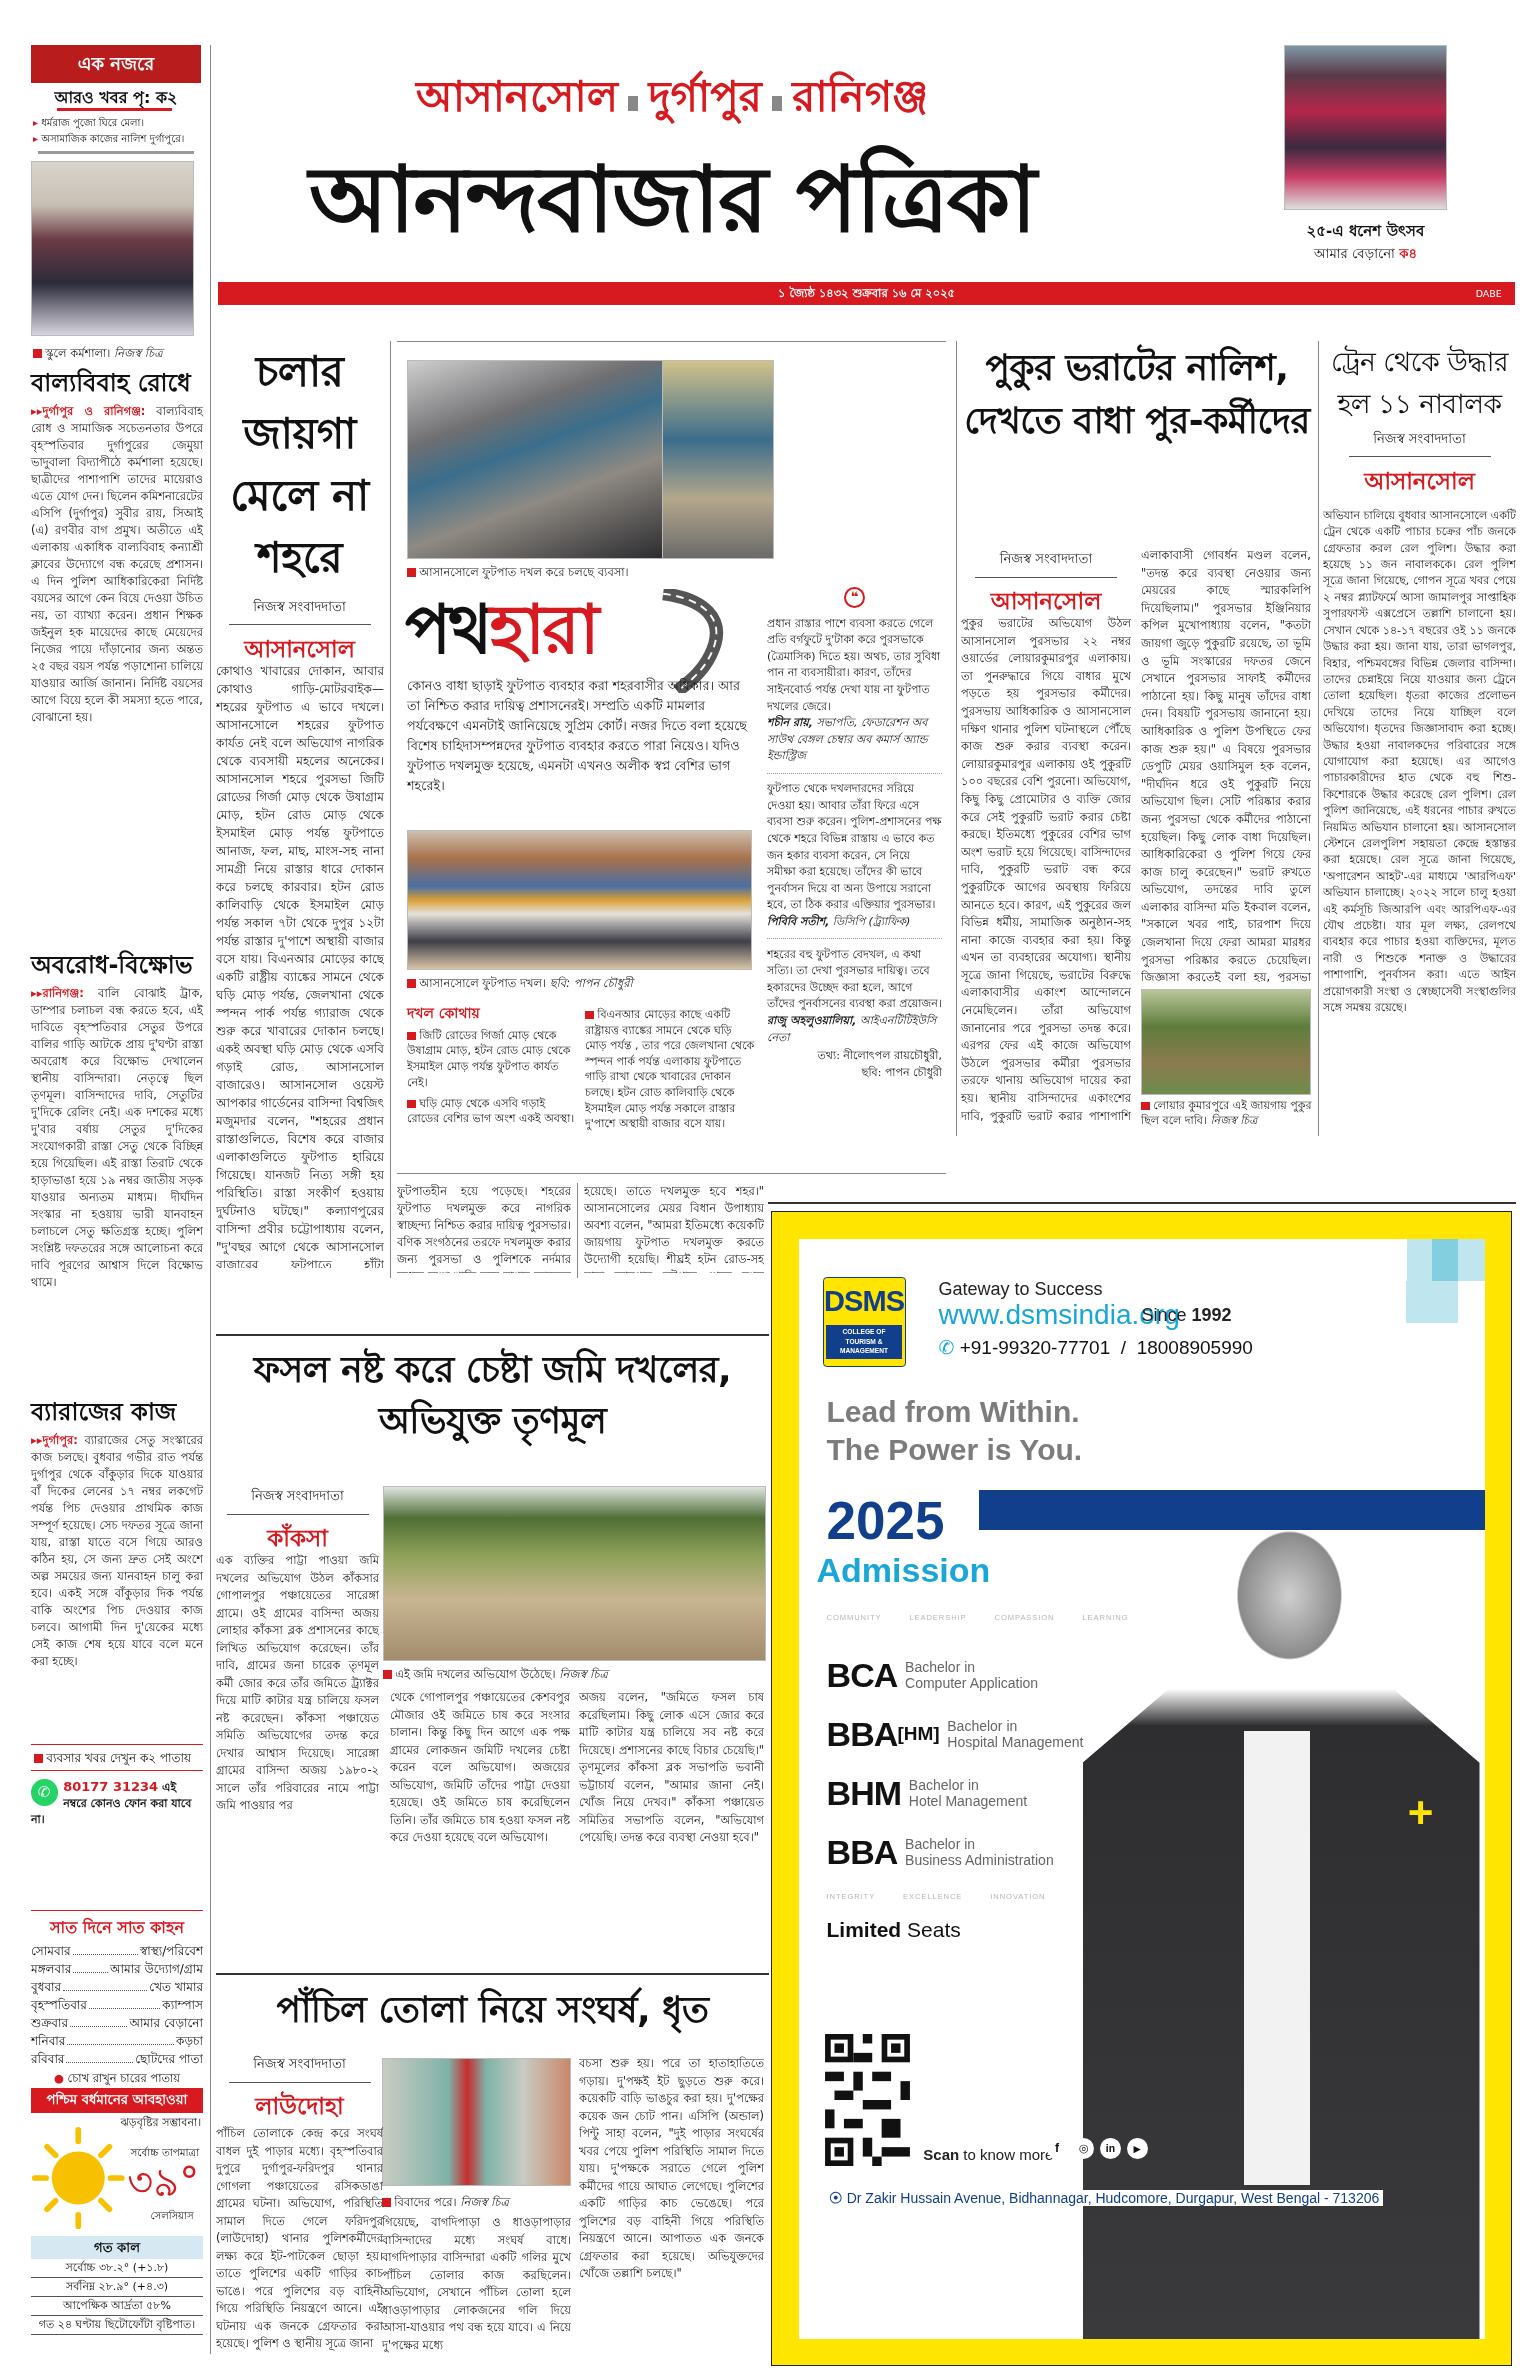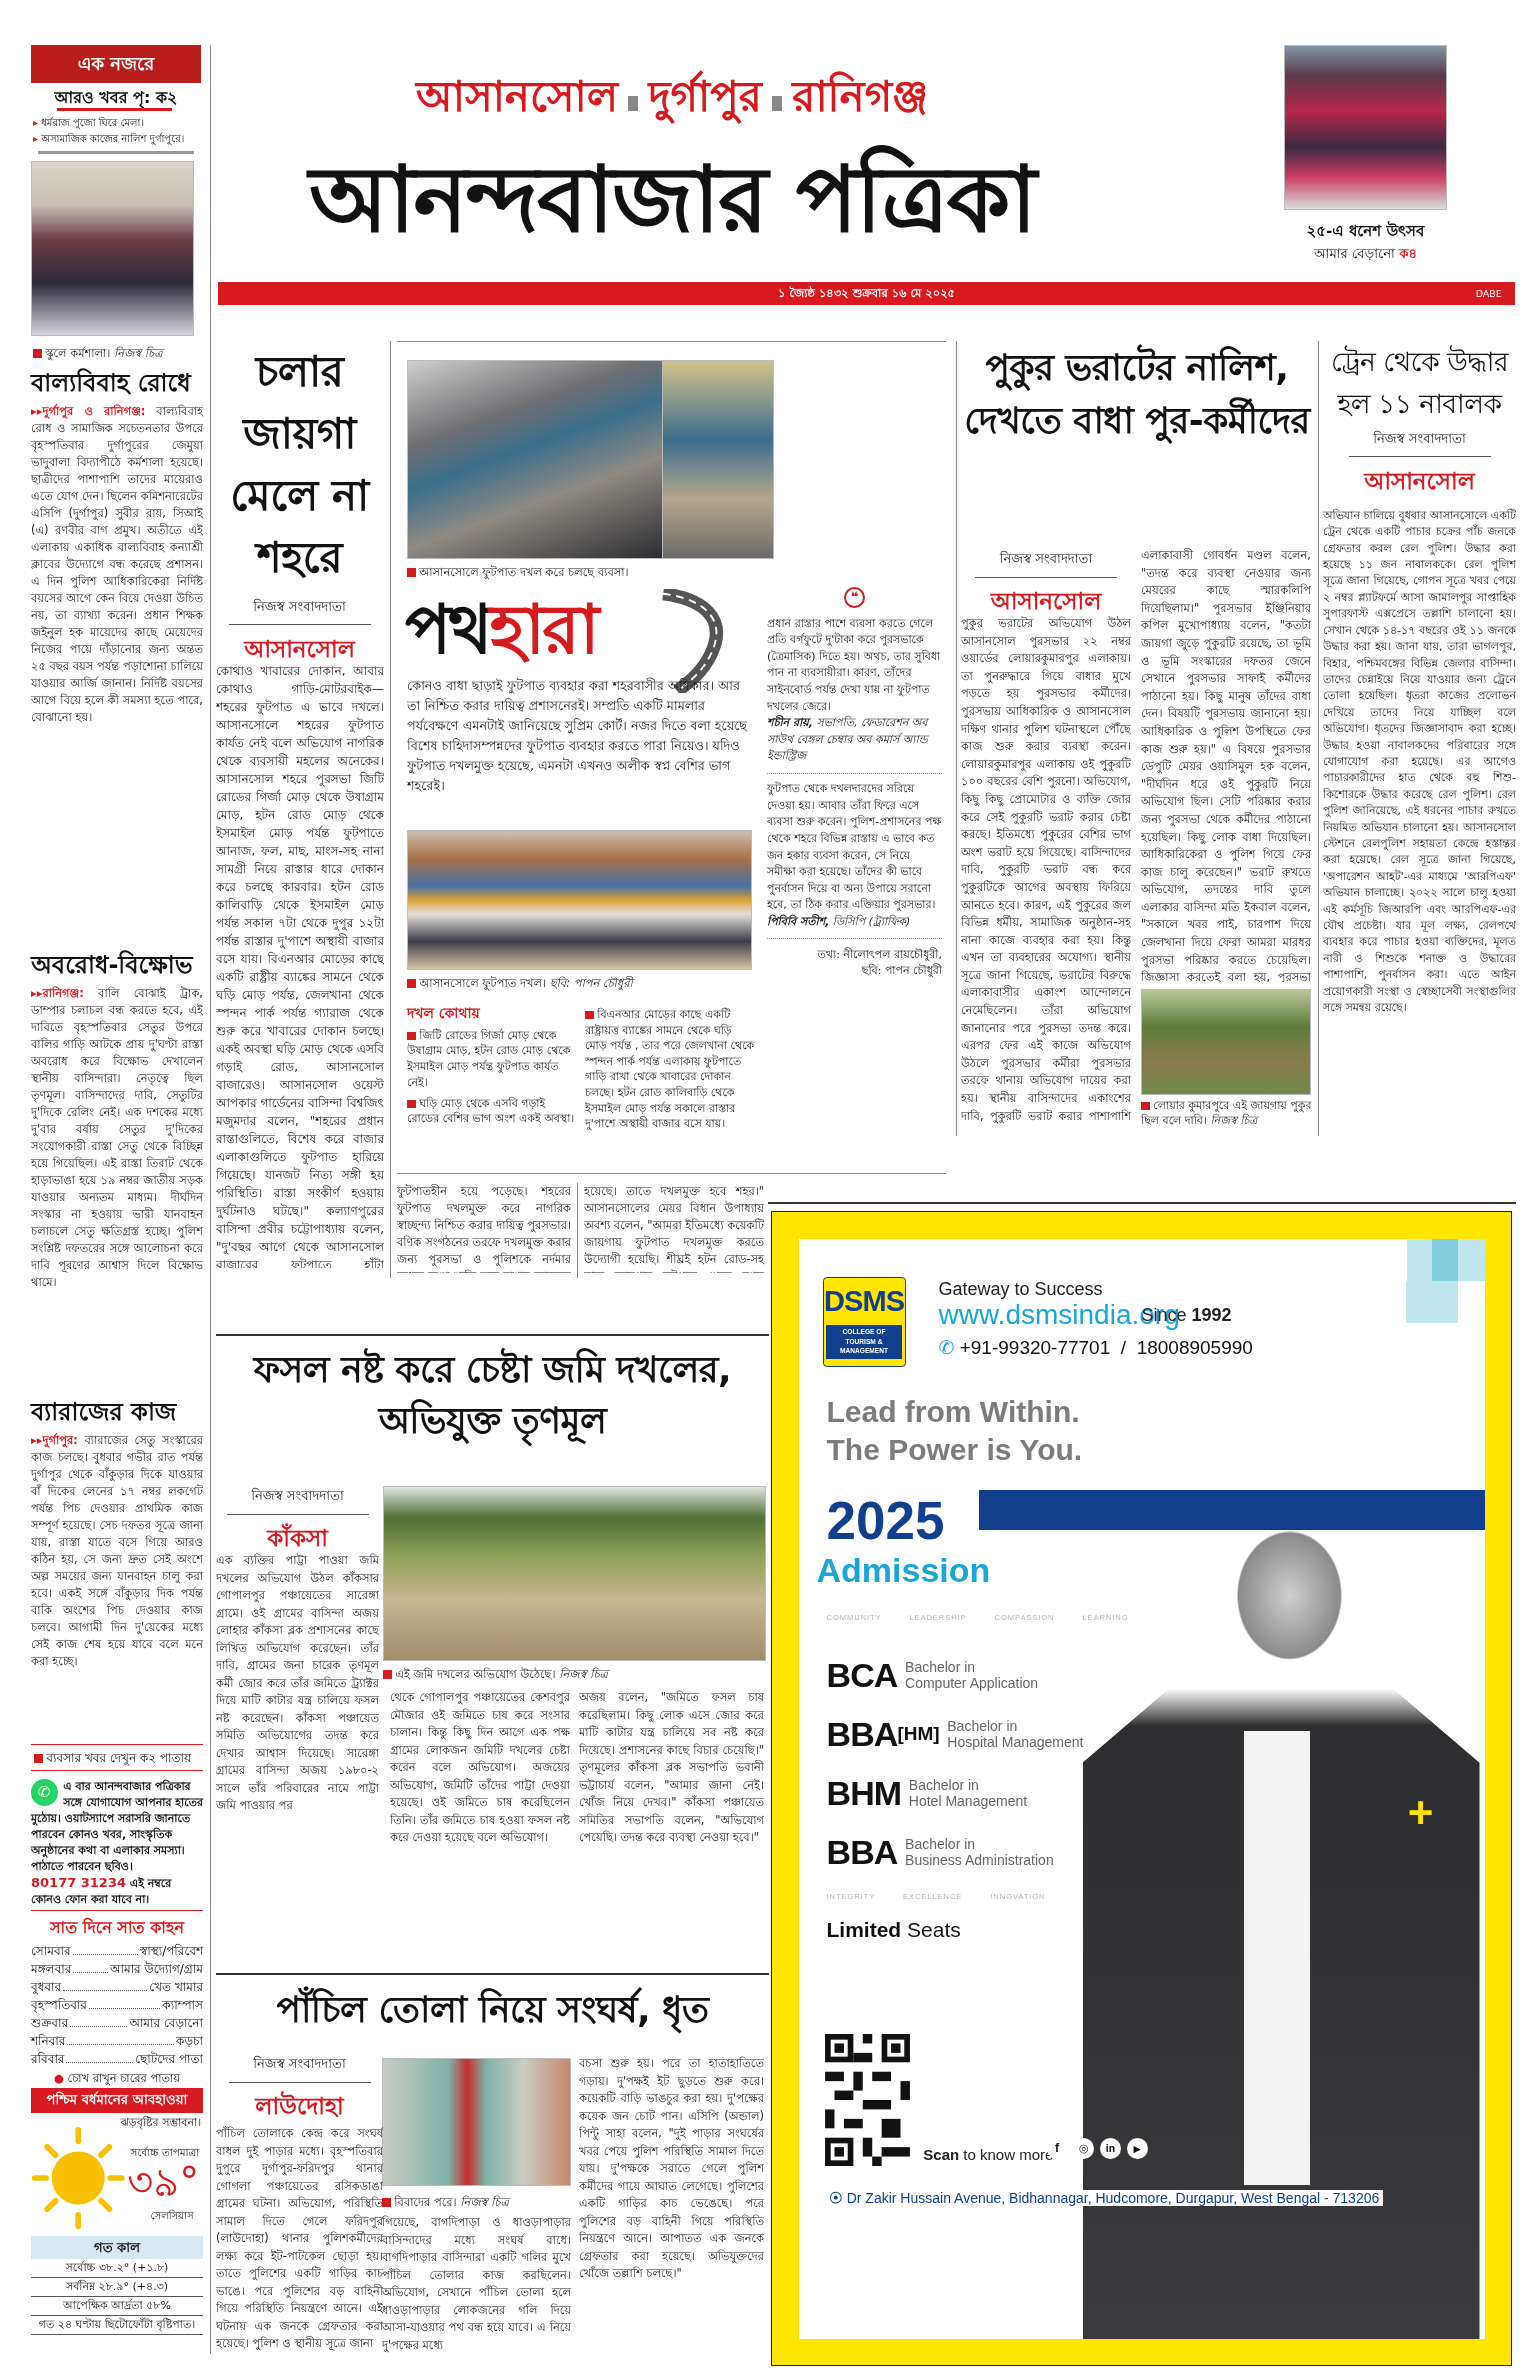--- a/index.html
+++ b/index.html
@@ -58,21 +58,20 @@
   <div style="font-size:24px;font-weight:bold;line-height:32px;">ব্যারাজের কাজ</div>
   <div class="txt" style="font-size:11.4px;line-height:17px;margin-top:3.8px;"><span class="kicker"><span>▸▸</span><span>দুর্গাপুর:</span></span> <span>ব্যারাজের সেতু সংস্কারের কাজ চলছে। বুধবার গভীর রাত পর্যন্ত দুর্গাপুর থেকে বাঁকুড়ার দিকে যাওয়ার বাঁ দিকের লেনের ১৭ নম্বর লকগেট পর্যন্ত পিচ দেওয়ার প্রাথমিক কাজ সম্পূর্ণ হয়েছে। সেচ দফতর সূত্রে জানা যায়, রাস্তা যাতে বসে গিয়ে আরও কঠিন হয়, সে জন্য দ্রুত সেই অংশে অল্প সময়ের জন্য যানবাহন চালু করা হবে। একই সঙ্গে বাঁকুড়ার দিক পর্যন্ত বাকি অংশের পিচ দেওয়ার কাজ চলবে। আগামী দিন দু'য়েকের মধ্যে সেই কাজ শেষ হয়ে যাবে বলে মনে করা হচ্ছে।</span></div>
 </div>
 
 <div class="abs redbg" style="left:31px;top:1744px;width:172px;height:0.9px;"></div>
 <div class="abs" style="left:34px;top:1749px;width:172px;font-size:12px;"><span class="cap"><span class="sq"></span></span><span>ব্যবসার খবর দেখুন ক২ পাতায়</span></div>
 <div class="abs redbg" style="left:31px;top:1770px;width:172px;height:0.9px;"></div>
 
 <div class="abs" style="left:31px;top:1779px;width:172px;">
   <div style="float:left;width:26.5px;height:26.5px;border-radius:50%;background:#25d366;margin:0 5.7px 1.9px 0;color:#fff;text-align:center;line-height:26.5px;font-size:15px;">✆</div>
-  <div style="font-size:11px;line-height:16px;font-weight:bold;">এ বার আনন্দবাজার পত্রিকার সঙ্গে যোগাযোগ আপনার হাতের মুঠোয়। ওয়াটস্যাপে সরাসরি জানাতে পারবেন কোনও খবর, সাংস্কৃতিক অনুষ্ঠানের কথা বা এলাকার সমস্যা। পাঠাতে পারবেন ছবিও।</div>
   <div style="font-size:11px;line-height:16px;font-weight:bold;"><span class="red" style="font-size:13px;">80177 31234</span> <span>এই নম্বরে কোনও ফোন করা যাবে না।</span></div>
 </div>
 <div class="abs redbg" style="left:31px;top:1910px;width:172px;height:0.9px;"></div>
 
 <div class="abs" style="left:31px;top:1914px;width:172px;">
   <div class="red" style="text-align:center;font-size:16px;font-weight:bold;line-height:28px;">সাত দিনে সাত কাহন</div>
   <div id="seven-rows">
       <div class="dotrow">
         <span class="l">সোমবার</span>
         <span class="d"></span>
@@ -196,20 +195,21 @@
   <div class="cap" style="margin-top:5.7px;font-size:11px;line-height:15.6px;"><span class="sq"></span><span>ঘড়ি মোড় থেকে এসবি গড়াই রোডের বেশির ভাগ অংশ একই অবস্থা।</span></div>
 </div>
 <div class="abs cap" style="left:585px;top:1007px;width:170px;font-size:11px;line-height:15.6px;"><span class="sq"></span><span>বিএনআর মোড়ের কাছে একটি রাষ্ট্রায়ত্ত ব্যাঙ্কের সামনে থেকে ঘড়ি মোড় পর্যন্ত , তার পরে জেলখানা থেকে স্পন্দন পার্ক পর্যন্ত এলাকায় ফুটপাতে গাড়ি রাখা থেকে খাবারের দোকান চলছে। হটন রোড কালিবাড়ি থেকে ইসমাইল মোড় পর্যন্ত সকালে রাস্তার দু'পাশে অস্থায়ী বাজার বসে যায়।</span></div>
 
 <div class="abs" style="left:767px;top:587px;width:175px;">
   <div style="width:21px;height:21px;border-radius:50%;border:2.8px solid #d71920;margin:0 auto 7.6px;color:#d71920;text-align:center;font-size:13.2px;line-height:15px;font-weight:bold;">❝</div>
   <div class="txt" style="font-size:11px;line-height:16.6px;text-align:left;"><span>প্রধান রাস্তার পাশে ব্যবসা করতে গেলে প্রতি বর্গফুটে দু'টাকা করে পুরসভাকে (ত্রৈমাসিক) দিতে হয়। অথচ, তার সুবিধা পান না ব্যবসায়ীরা। কারণ, তাঁদের সাইনবোর্ড পর্যন্ত দেখা যায় না ফুটপাত দখলের জেরে।</span><br><b><i>শচীন রায়,</i></b> <i>সভাপতি, ফেডারেশন অব সাউথ বেঙ্গল চেম্বার অব কমার্স অ্যান্ড ইন্ডাস্ট্রিজ</i></div>
   <div style="border-top:0.9px dotted #999;margin:7.6px 0;"></div>
   <div class="txt" style="font-size:11px;line-height:16.6px;text-align:left;"><span>ফুটপাত থেকে দখলদারদের সরিয়ে দেওয়া হয়। আবার তাঁরা ফিরে এসে ব্যবসা শুরু করেন। পুলিশ-প্রশাসনের পক্ষ থেকে শহরে বিভিন্ন রাস্তায় এ ভাবে কত জন হকার ব্যবসা করেন, সে নিয়ে সমীক্ষা করা হয়েছে। তাঁদের কী ভাবে পুনর্বাসন দিয়ে বা অন্য উপায়ে সরানো হবে, তা ঠিক করার এক্তিয়ার পুরসভার।</span><br><b><i>পিবিবি সতীশ,</i></b> <i>ডিসিপি (ট্র্যাফিক)</i></div>
   <div style="border-top:0.9px dotted #999;margin:7.6px 0;"></div>
+  <div class="txt" style="font-size:11px;line-height:16.6px;text-align:left;"><span>শহরের বহু ফুটপাত বেদখল, এ কথা সত্যি। তা দেখা পুরসভার দায়িত্ব। তবে হকারদের উচ্ছেদ করা হলে, আগে তাঁদের পুনর্বাসনের ব্যবস্থা করা প্রয়োজন।</span><br><b><i>রাজু অহলুওয়ালিয়া,</i></b> <i>আইএনটিটিইউসি নেতা</i></div>
   <div style="text-align:right;font-size:11px;line-height:16.6px;margin-top:1.9px;">
       <div>তথ্য: নীলোৎপল রায়চৌধুরী,</div>
       <div>ছবি: পাপন চৌধুরী</div>
     </div>
 </div>
 
 <div class="vline" style="left:577px;top:1183px;height:95px;"></div>
 <div class="abs" style="left:397px;top:1173px;width:549px;height:0.9px;background:#888;"></div>
 <div class="abs txt" style="left:397px;top:1183px;width:174px;height:90px;overflow:hidden;font-size:11.4px;line-height:17px;"><span id="lead-c2">ফুটপাতহীন হয়ে পড়েছে। শহরের ফুটপাত দখলমুক্ত করে নাগরিক স্বাচ্ছন্দ্য নিশ্চিত করার দায়িত্ব পুরসভার। বণিক সংগঠনের তরফে দখলমুক্ত করার জন্য পুরসভা ও পুলিশকে নর্দমার মধ্যের অংশ খালি করে রাখার আবেদন জানানো</span></div>
 <div class="abs txt" style="left:584px;top:1183px;width:180px;height:90px;overflow:hidden;font-size:11.4px;line-height:17px;"><span id="lead-c3">হয়েছে। তাতে দখলমুক্ত হবে শহর।" আসানসোলের মেয়র বিধান উপাধ্যায় অবশ্য বলেন, "আমরা ইতিমধ্যে কয়েকটি জায়গায় ফুটপাত দখলমুক্ত করতে উদ্যোগী হয়েছি। শীঘ্রই হটন রোড-সহ নানা জায়গায় ফুটপাত থেকে দখল তোলা হবে।"</span></div>

